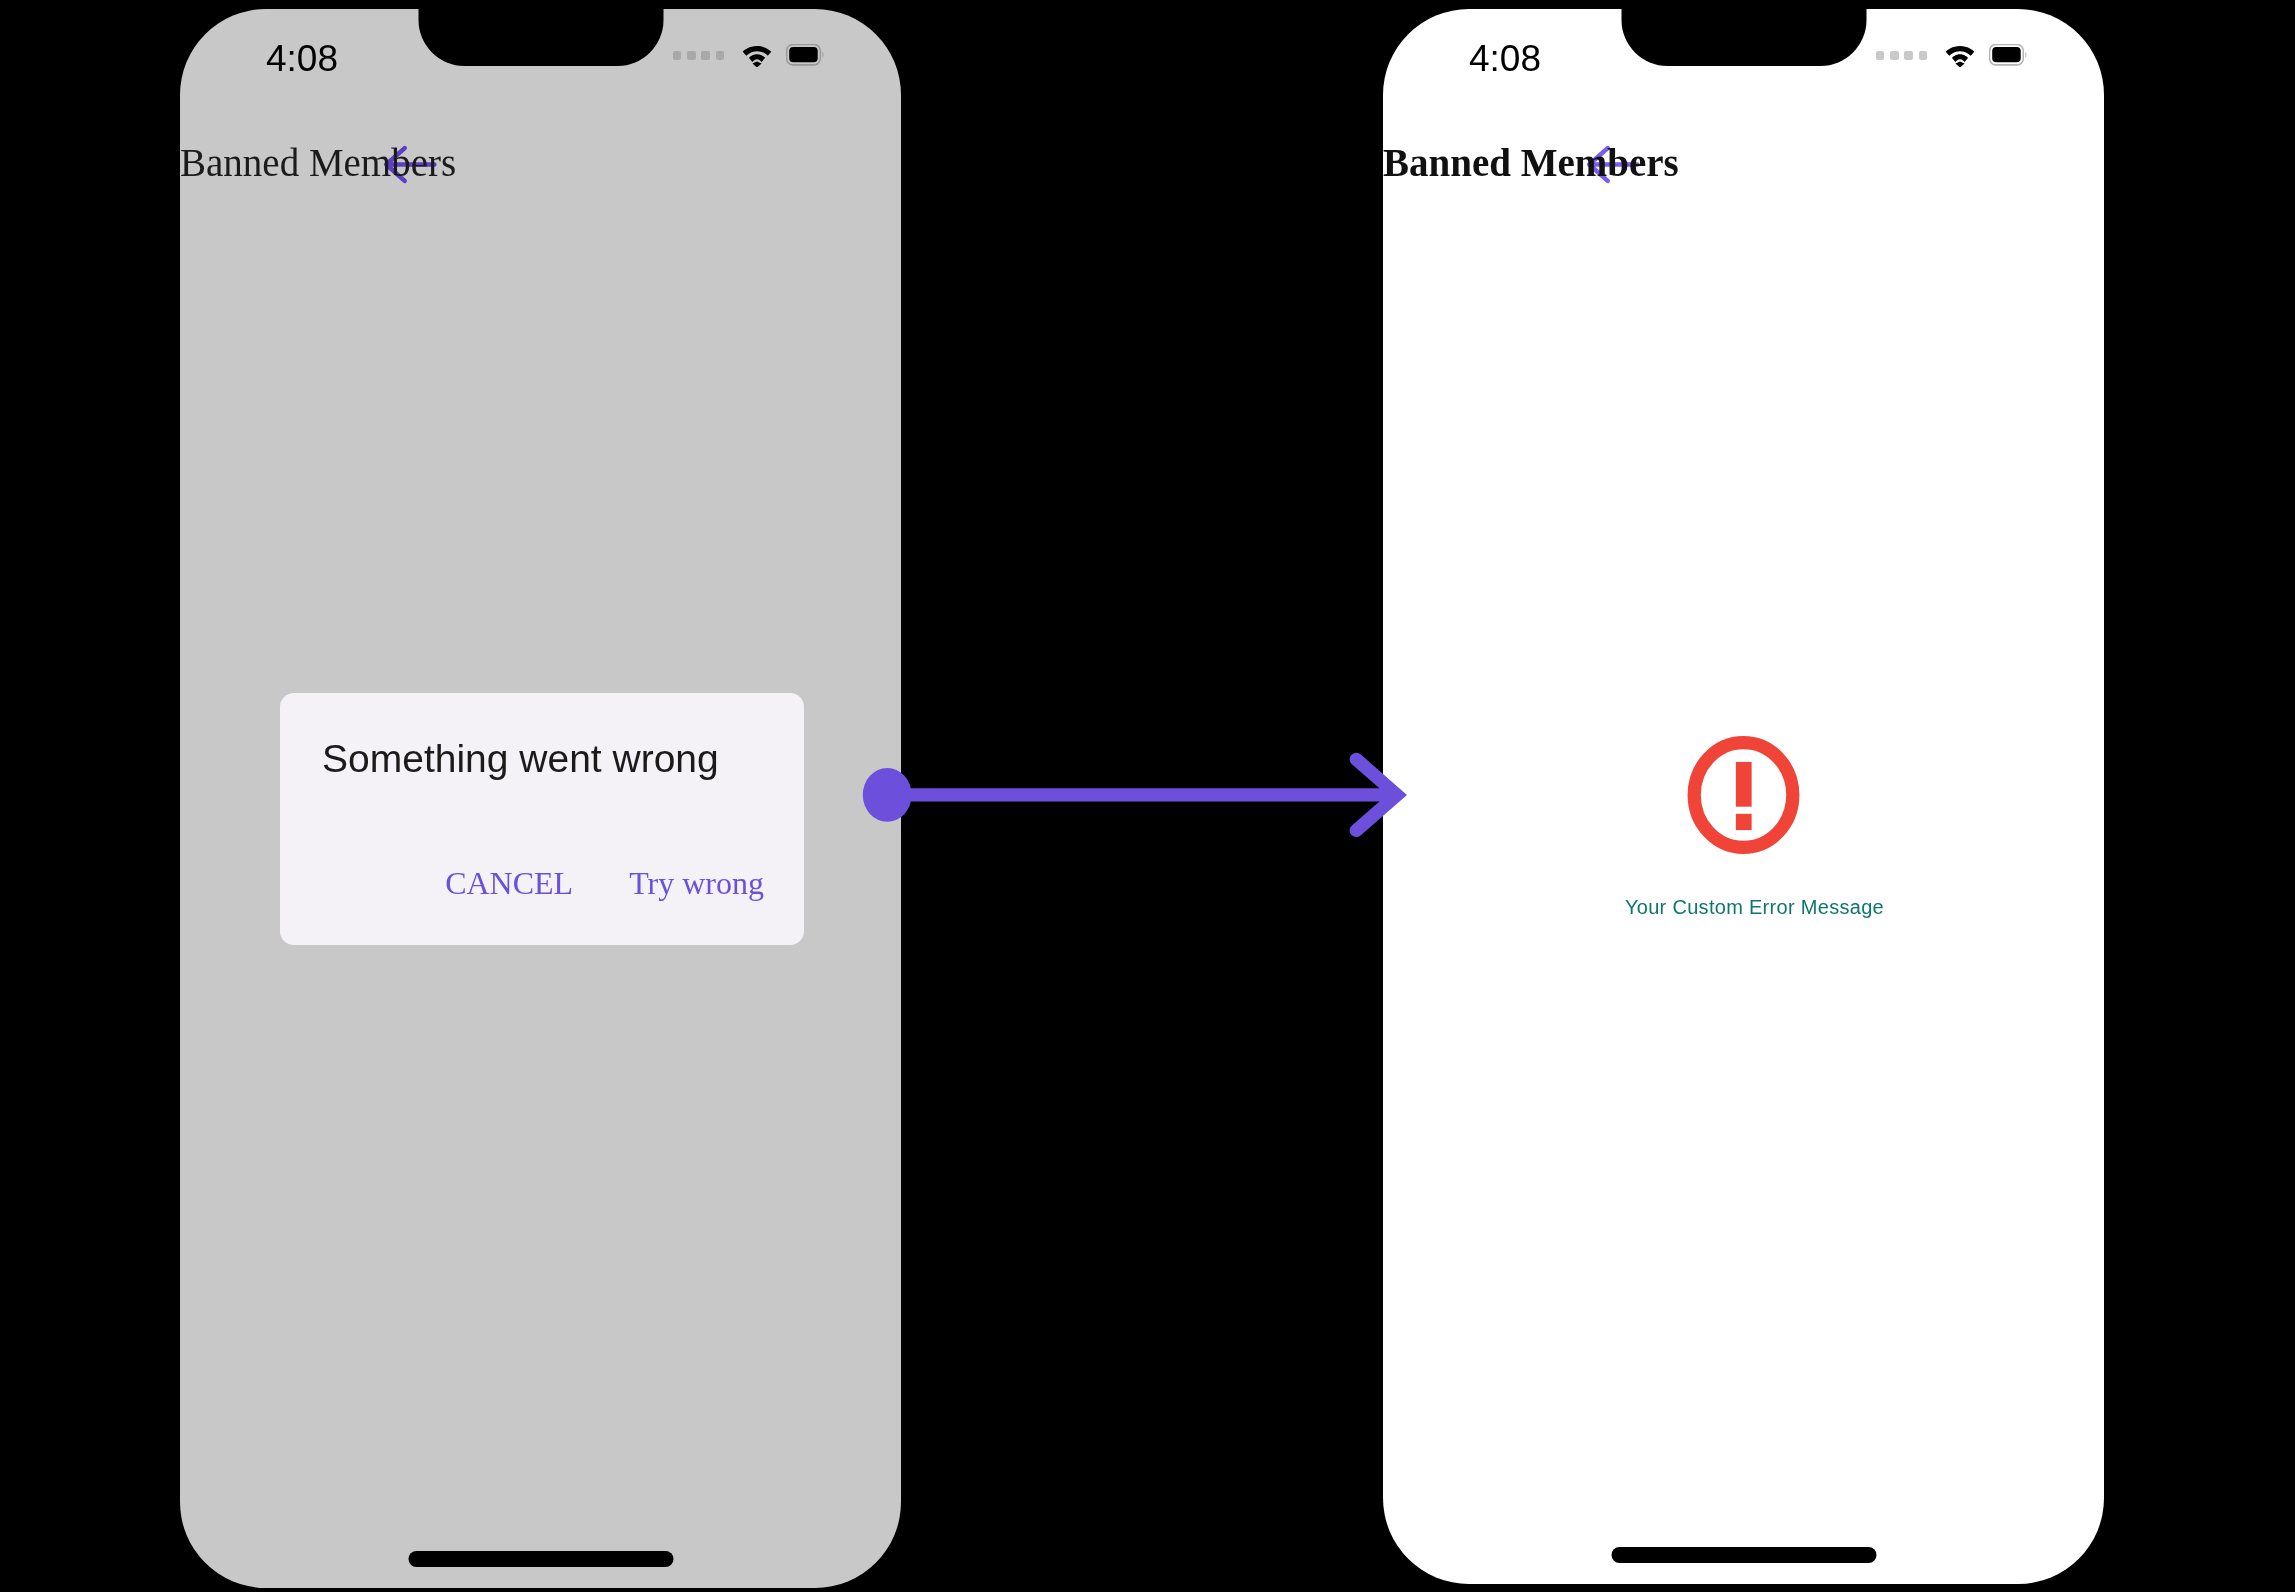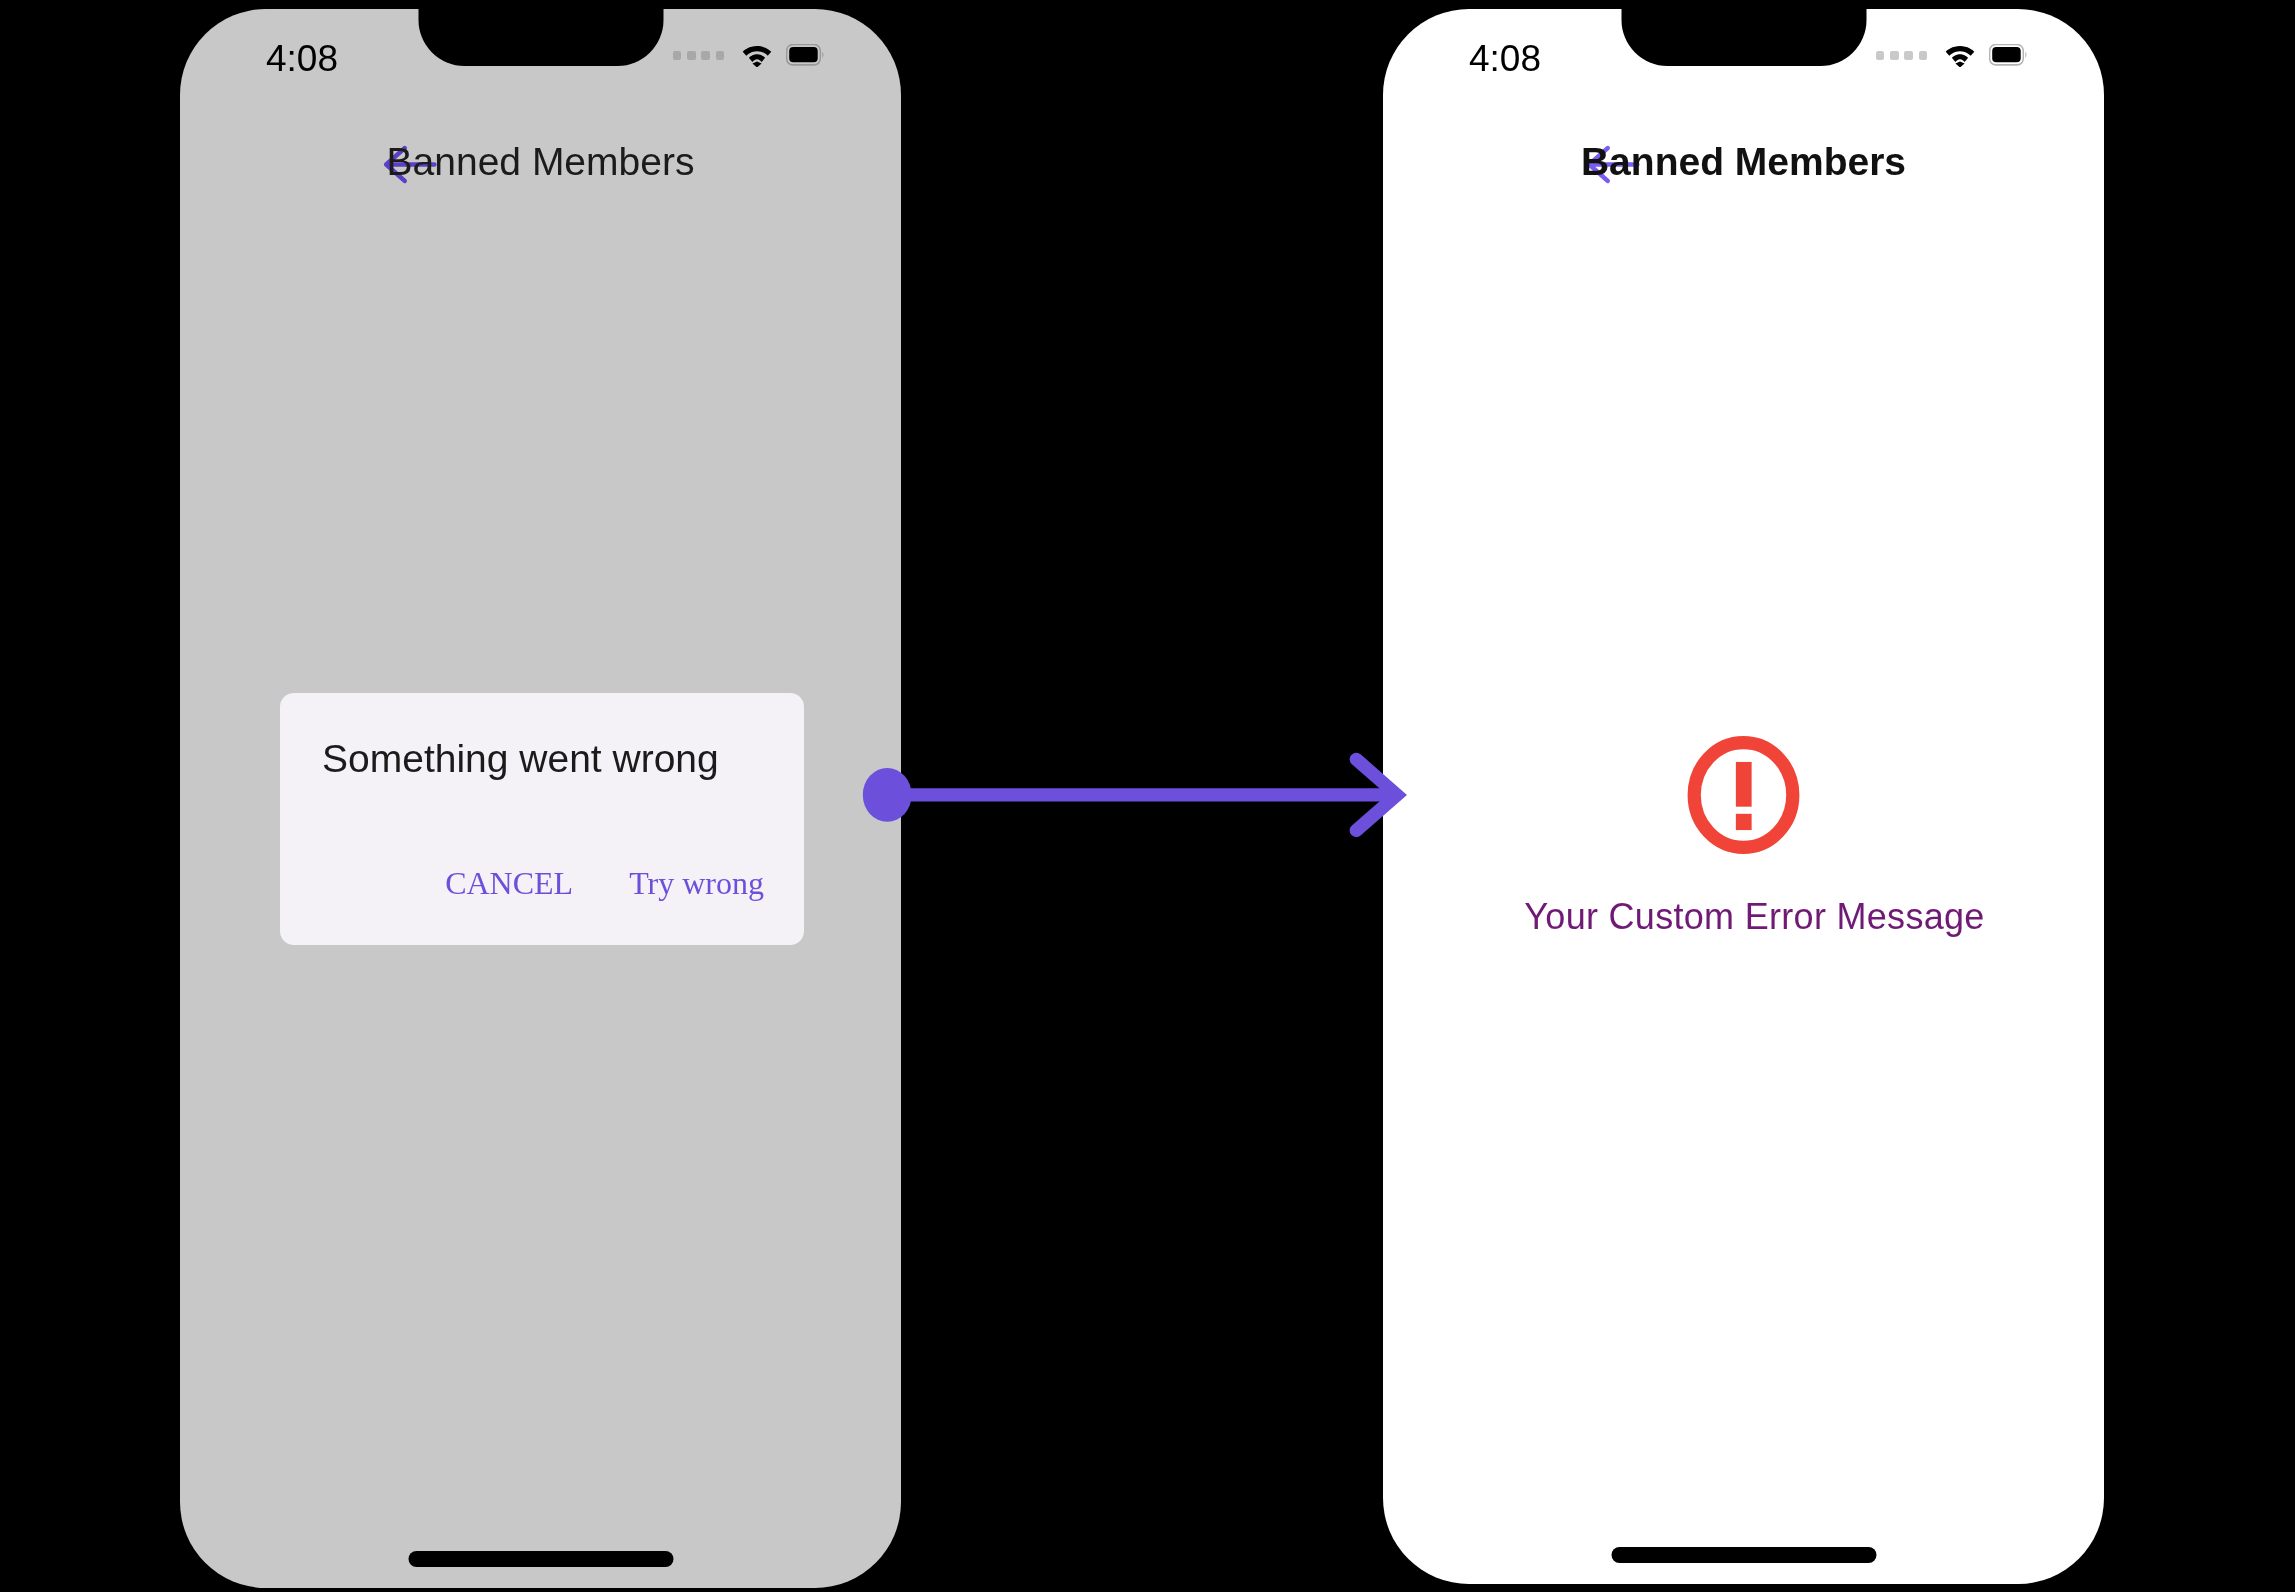--- a/index.html
+++ b/index.html
@@ -102,23 +102,23 @@
     left: 199px;
     top: 12.2px;
     width: 59px;
     height: 45px;
   }
   .nav-title {
     position: absolute;
     left: 0;
     right: 0;
     top: 10.2px;
-    text-align: center;
     font-size: 39px;
     color: #111111;
+    font-family: Liberation Serif, serif;
   }
   .phone-left .nav-title { color: #1b1b1b; }
   .phone-right .nav-title { font-weight: bold; color: #111111; }
 
   
   .home-indicator {
     position: absolute;
     left: 50%;
     transform: translateX(-50%);
     bottom: 21.4px;
@@ -171,22 +171,22 @@
     left: 0;
     right: 0;
     top: 725px;
     display: flex;
     flex-direction: column;
     align-items: center;
   }
   .error-icon { width: 117px; height: 122px; display: block; }
   .error-message {
     margin-top: 40px;
-    font-size: 36px;
-    color: #701a75;
+    font-size: 20px;
+    color: #0f766e;
     letter-spacing: 0.3px;
     margin-left: 22px;
   }
 
   
   .connector {
     position: absolute;
     left: 862px;
     top: 743px;
     width: 551px;

